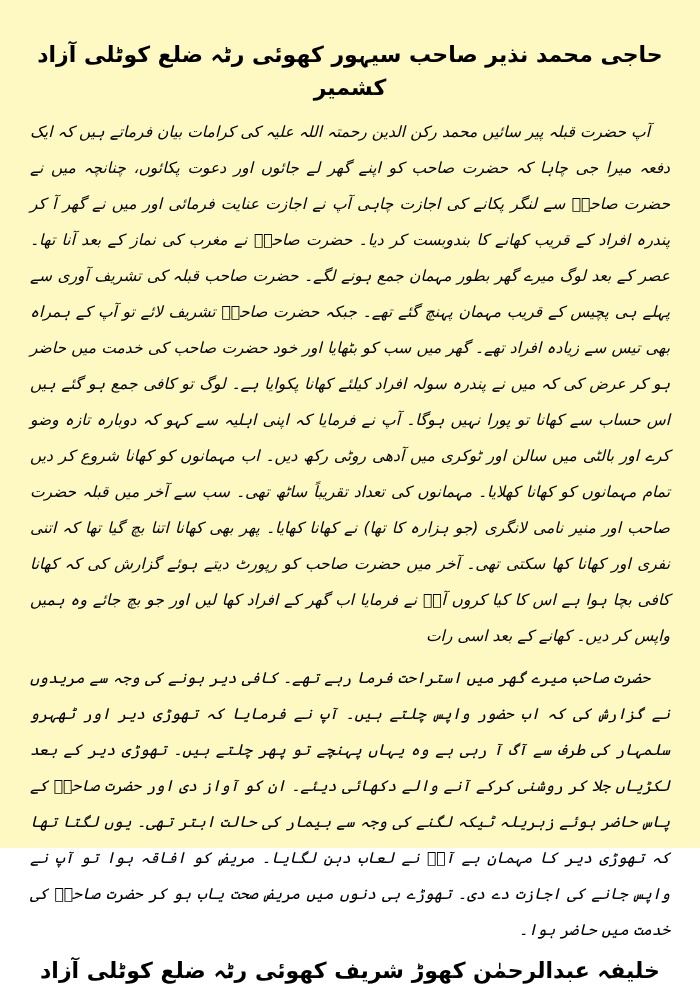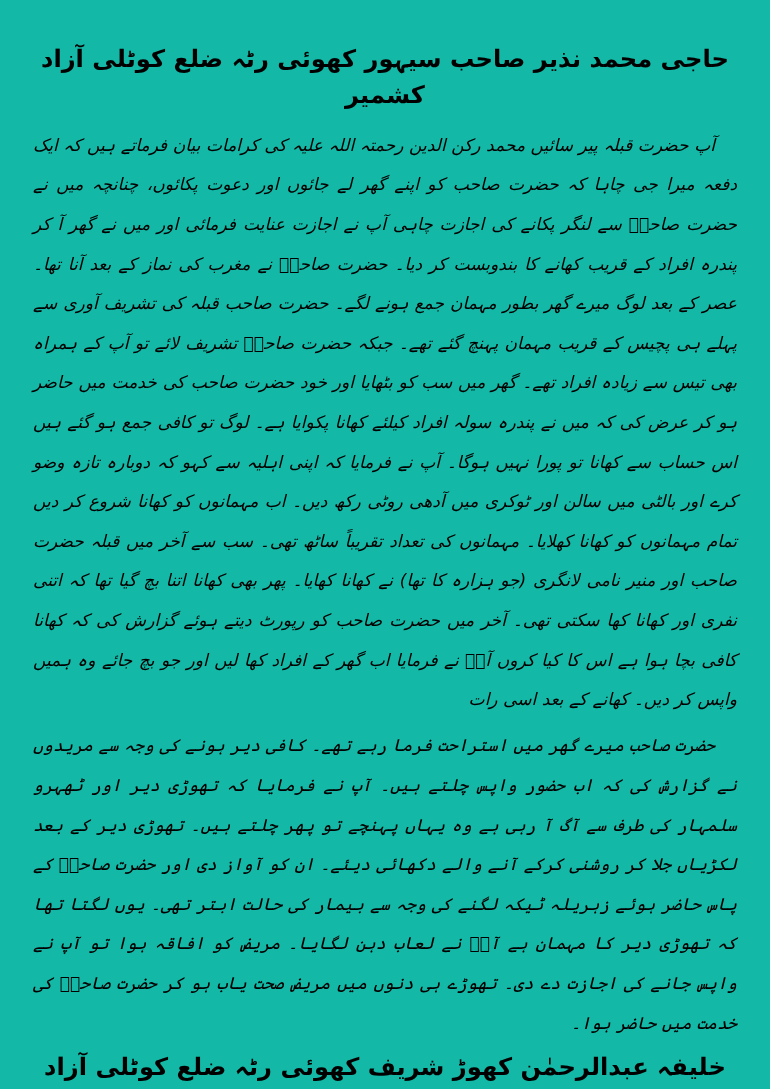--- a/index.html
+++ b/index.html
@@ -10,23 +10,23 @@
   body {
     width: 700px;
     height: 990px;
     overflow: hidden;
     font-family: "DejaVu Sans", sans-serif;
     color: #000000;
   }
   .page {
     box-sizing: border-box;
     width: 700px;
-    height: 990px;
+    height: 848px;
     padding: 38px 30px 0 30px;
-    background: #14b8a6;
+    background: #fef9c3;
     direction: rtl;
   }
   .section-heading {
     font-family: "DejaVu Sans", sans-serif;
     font-weight: bold;
     font-size: 22px;
     line-height: 1.5;
     text-align: center;
     margin: 0 0 10px 0;
     direction: rtl;

